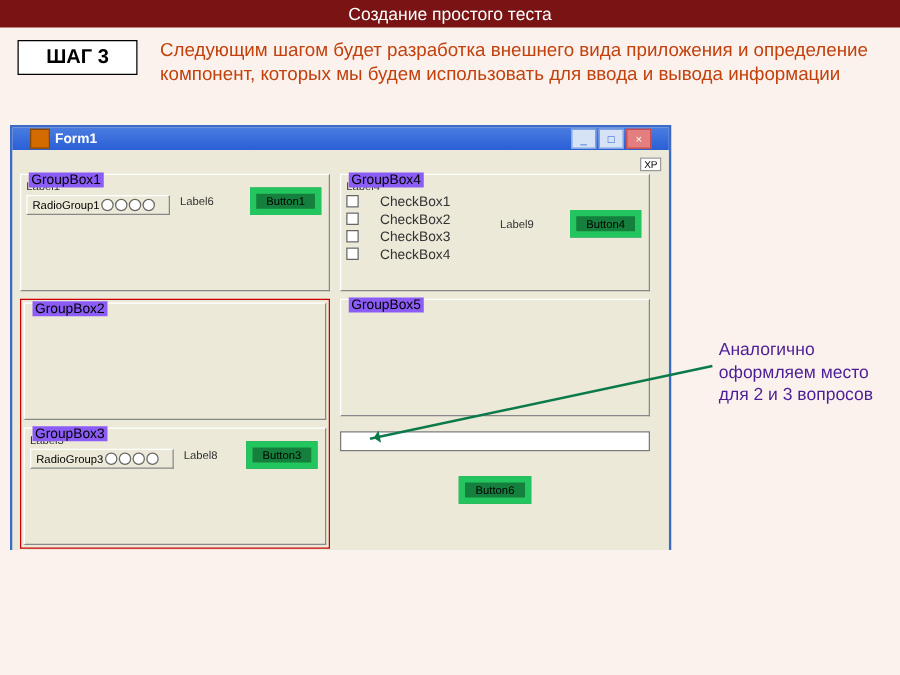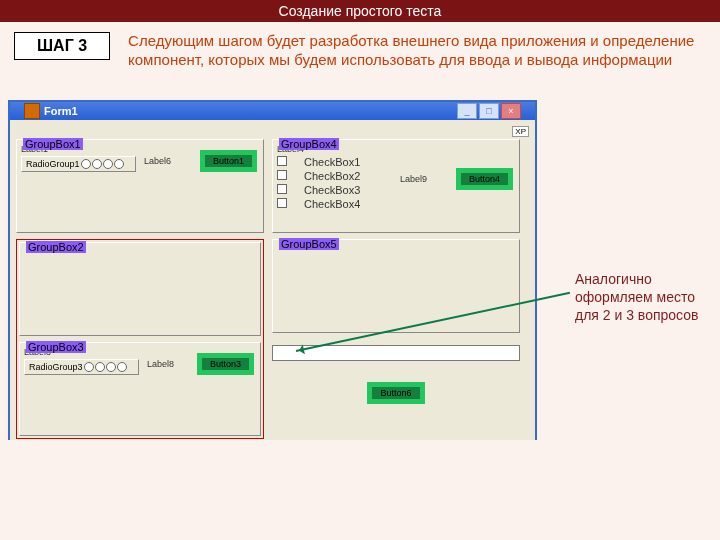--- a/index.html
+++ b/index.html
@@ -2,21 +2,21 @@
 <html><head>
 <meta charset="utf-8">
 <style>
 html,body{margin:0;padding:0;font-family:Arial,sans-serif;background:#fbf2ee}
 .page{width:720px;height:440px;position:relative;overflow:hidden}
 .titlebar{background:#7a1414;color:#fff;text-align:center;font-size:14px;padding:3px 0}
 .header{display:flex;align-items:flex-start;padding:10px 14px 6px 14px;gap:18px}
 .step-badge{border:1px solid #000;background:#fff;font-weight:bold;font-size:16px;padding:4px 22px;white-space:nowrap}
 .desc{font-size:15px;line-height:1.25;color:#c2410c}
 .main{position:absolute;left:8px;top:100px}
-.annot{position:absolute;left:575px;top:270px;font-size:14px;color:#7f1d1d;line-height:1.3;width:130px}
+.annot{position:absolute;left:575px;top:270px;font-size:14px;color:#4c1d95;line-height:1.3;width:130px}
 
 .win{width:525px;border:2px solid #3b6bc7;background:#ece9d8;font-family:Tahoma,sans-serif;font-size:10px}
 .win-cap{background:linear-gradient(#4a7ce0,#2a5fd6);color:#fff;display:flex;align-items:center;height:18px;padding:0 14px}
 .win-cap .icon{width:14px;height:14px;background:#d36b00;margin-right:4px;border:1px solid #8a4700}
 .win-cap .title{flex:1;font-weight:bold;font-size:11px}
 .win-btn{width:18px;height:14px;background:#d6e2f6;border:1px solid #7aa0e0;margin-left:2px;display:flex;align-items:center;justify-content:center;font-size:9px;color:#2a5fd6}
 .win-btn.close{background:#e57f7f;color:#fff;border-color:#c94a4a}
 .client{background:#ece9d8;background-image:radial-gradient(circle,#b0b0b0 0.5px,transparent 0.5px);background-size:6px 6px;padding:6px}
 .xp-ind{float:right;border:1px solid #999;background:#fff;padding:0 2px;font-size:8px;margin-bottom:2px}
 .cols{display:flex;gap:8px;clear:both}

